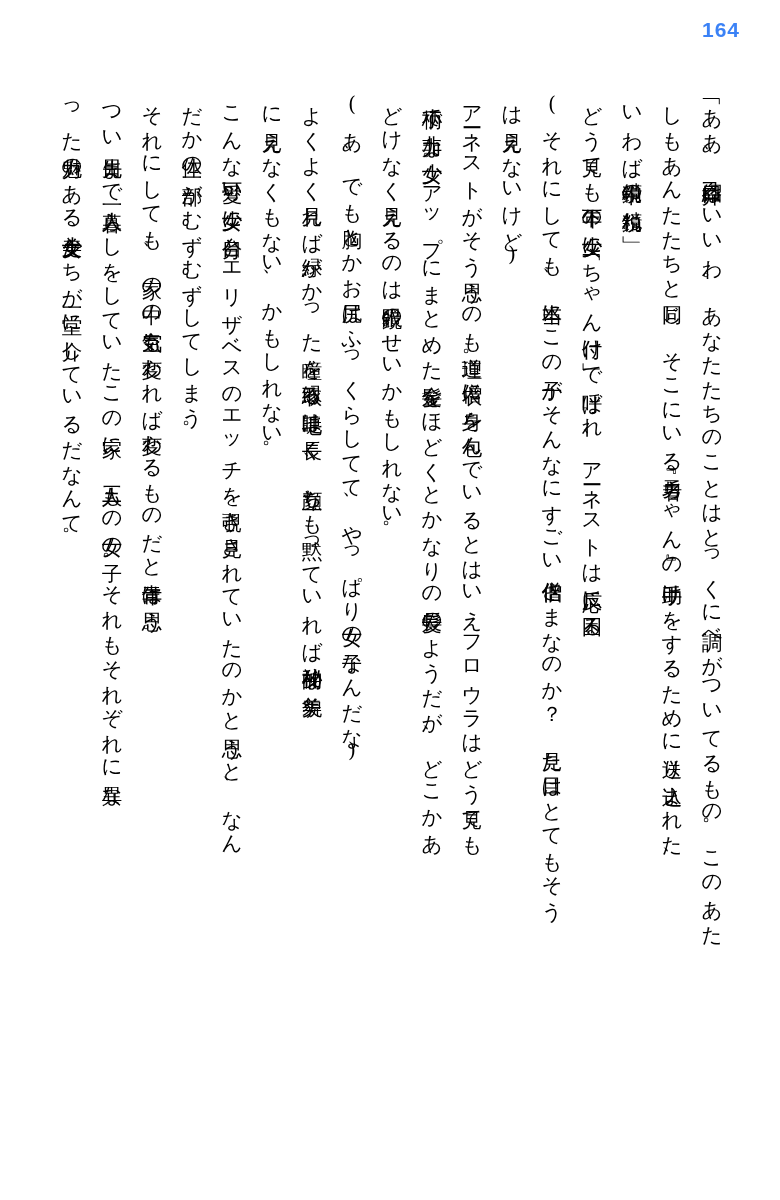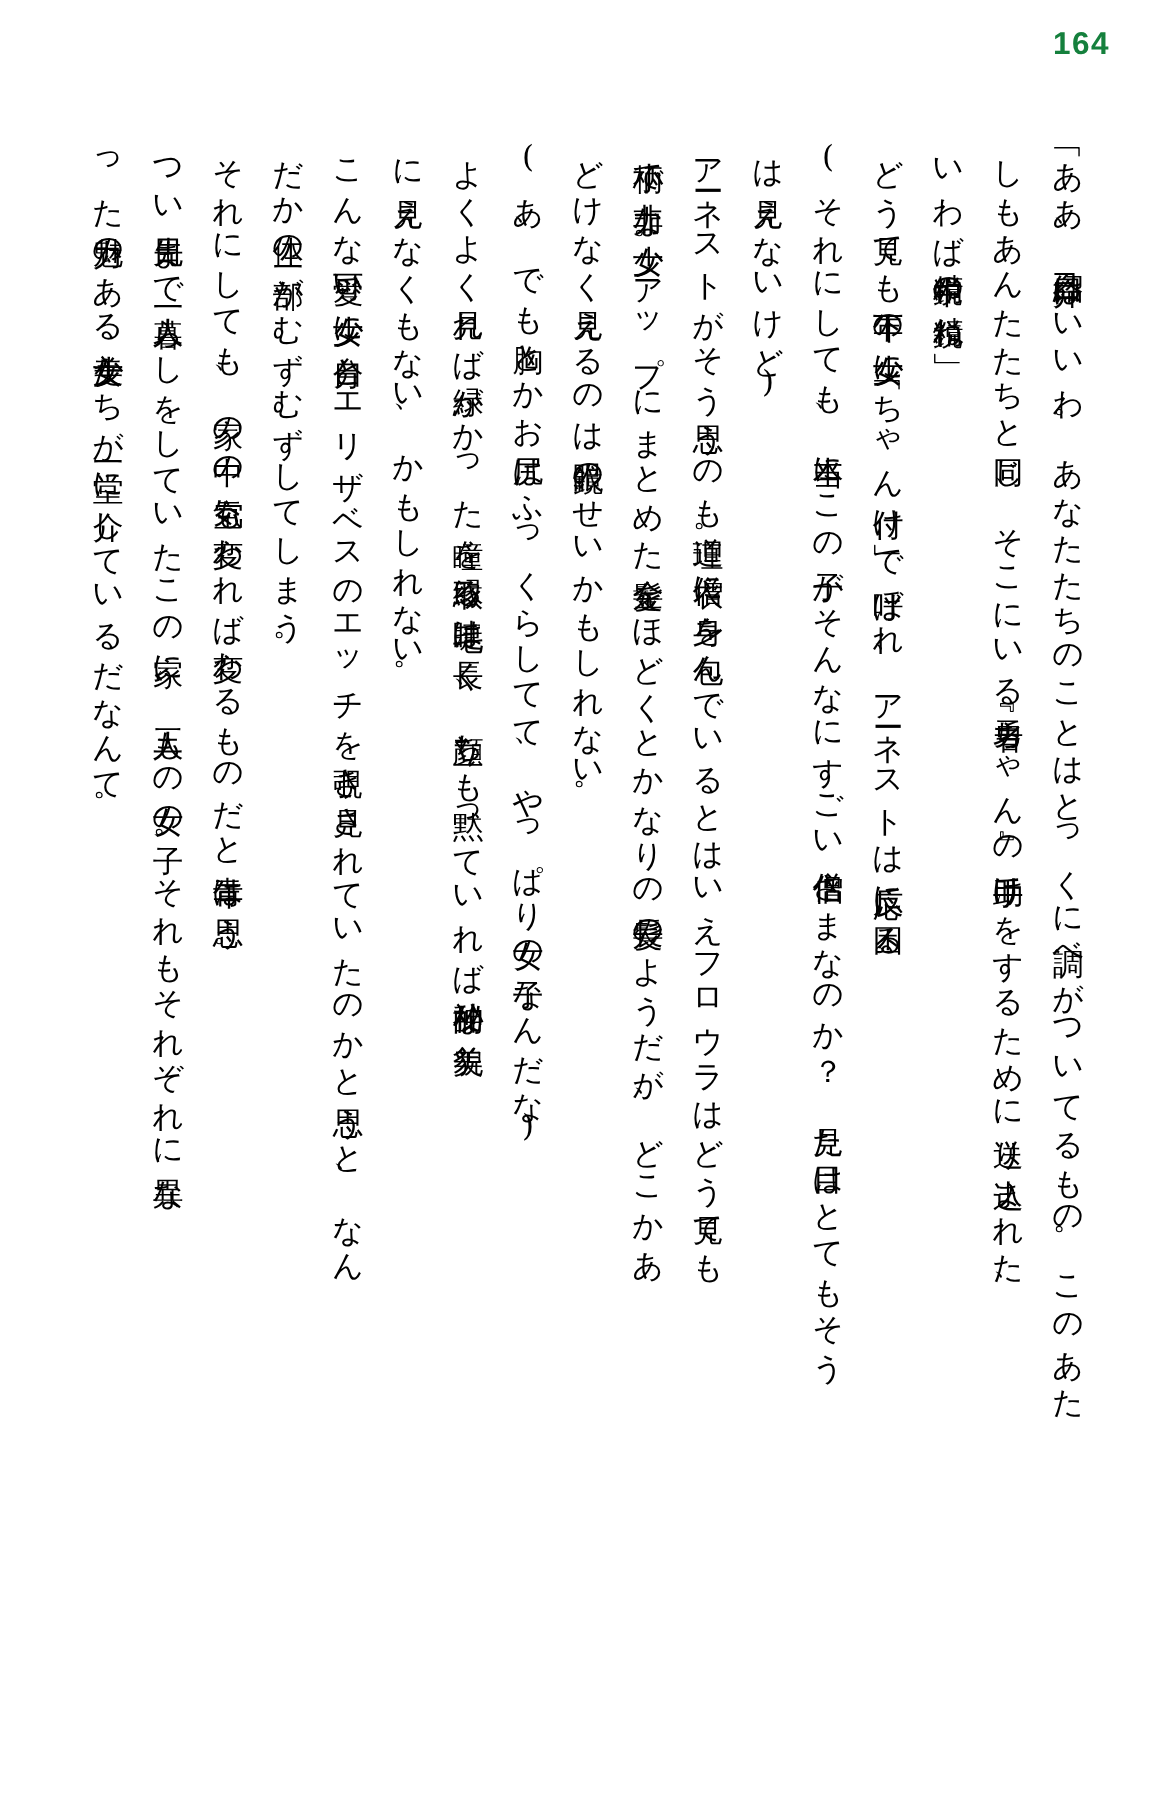--- a/index.html
+++ b/index.html
@@ -17,21 +17,21 @@
     color: #000000;
   }
   .page-number {
     position: absolute;
     top: 18px;
     right: 40px;
     font-size: 21px;
     font-weight: bold;
     letter-spacing: 1px;
     font-family: "Liberation Sans", sans-serif;
-    color: #15803d;
+    color: #3b82f6;
     text-align: right;
   }
   .text-block {
     position: absolute;
     top: 92px;
     left: 48px;
     right: 48px;
     height: 1070px;
     display: flex;
     flex-direction: row-reverse;

